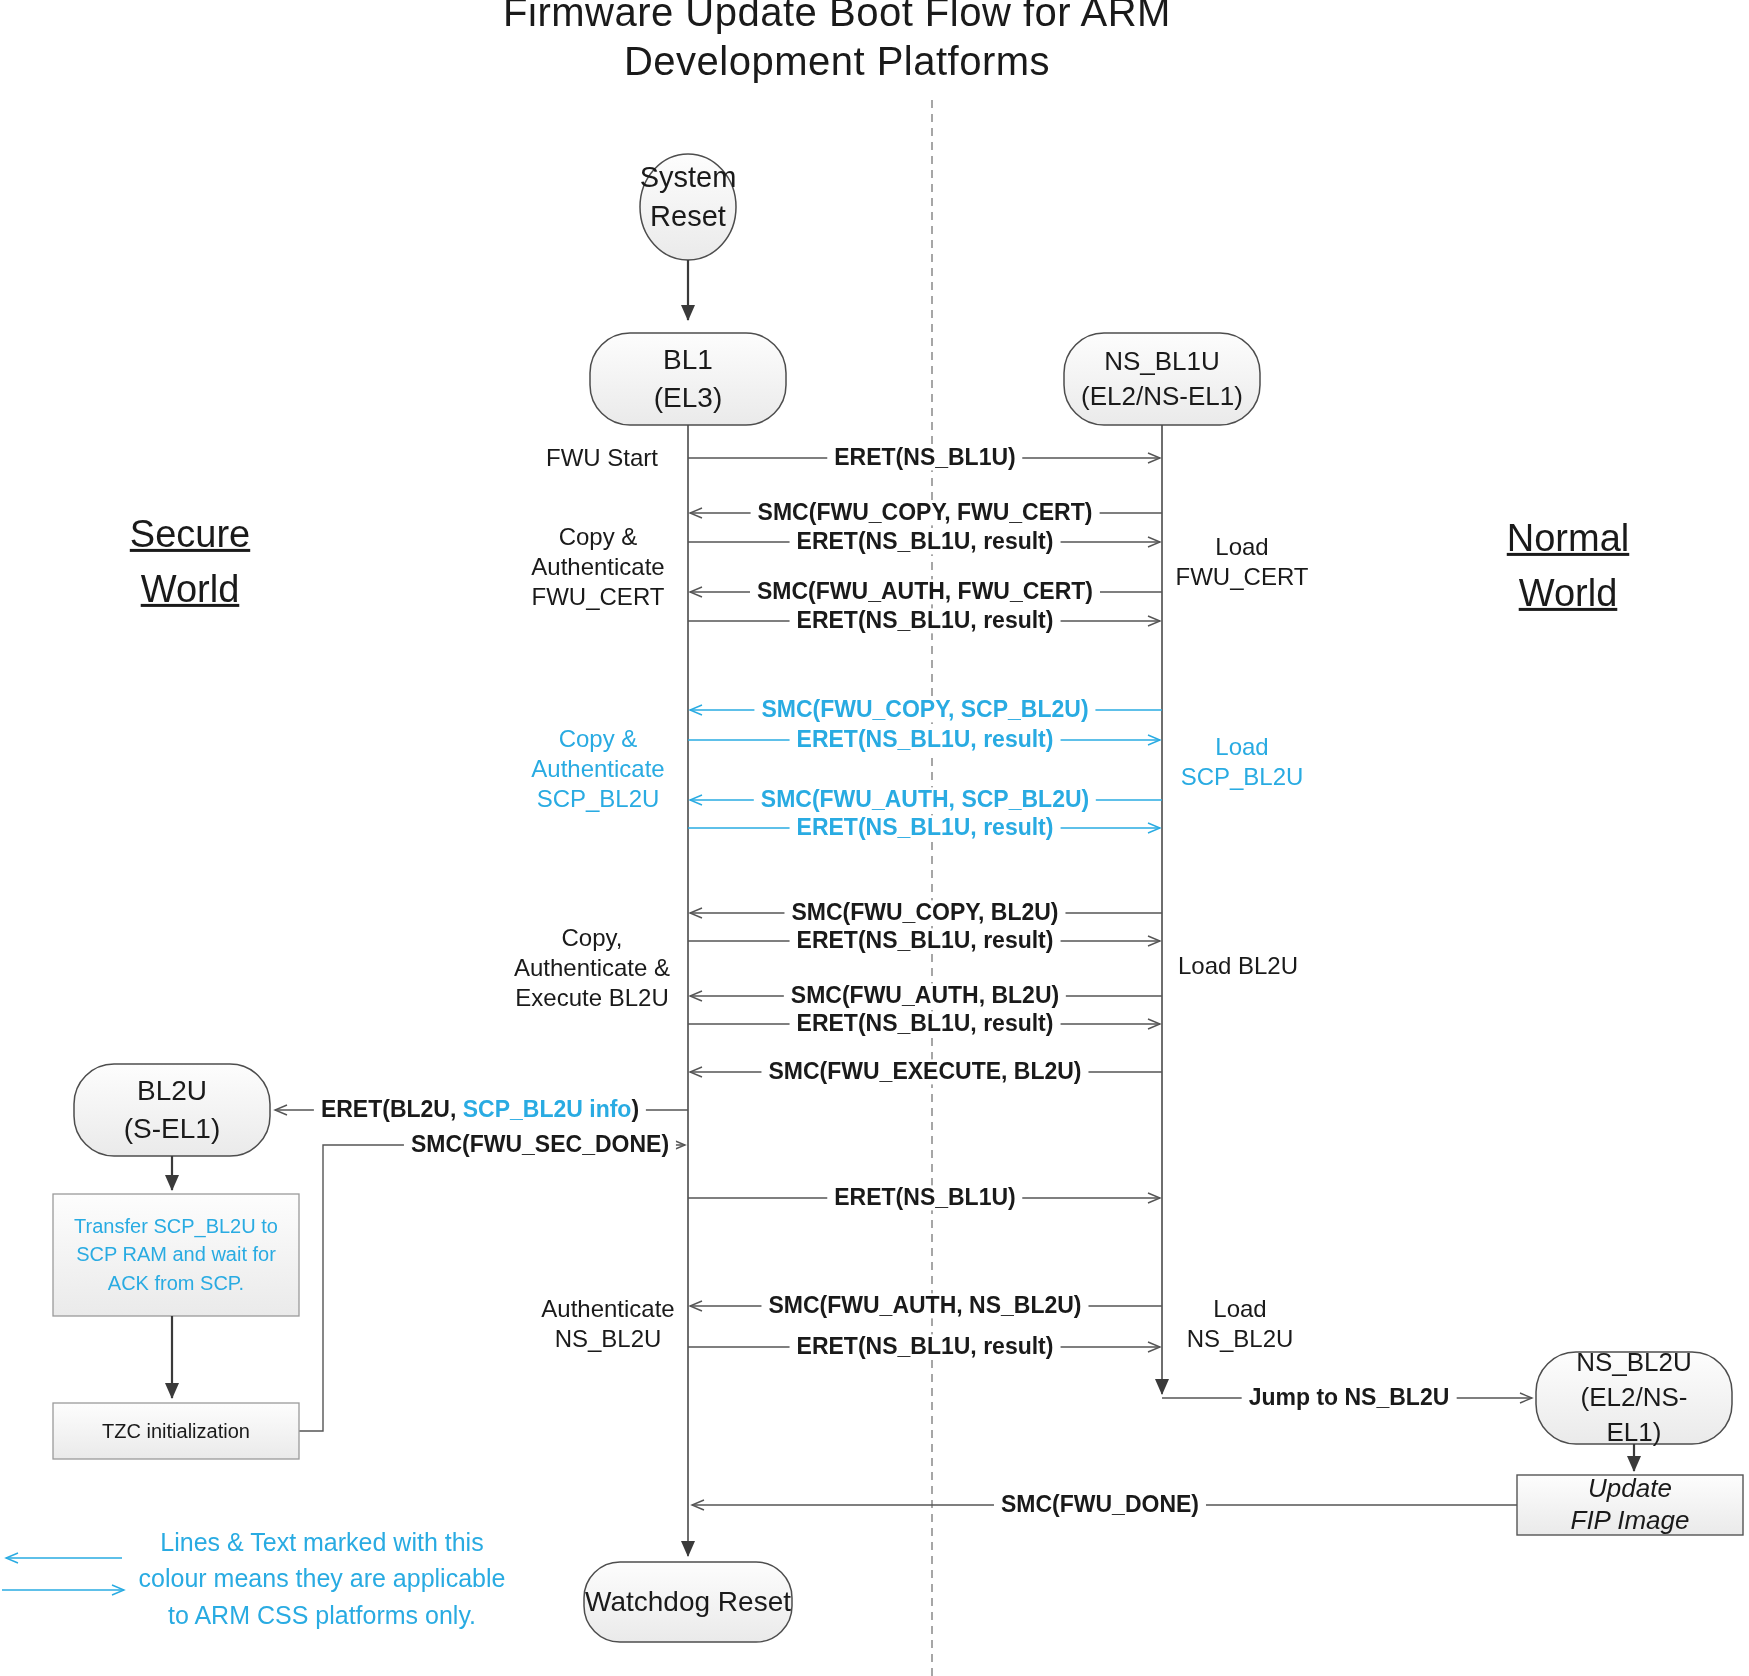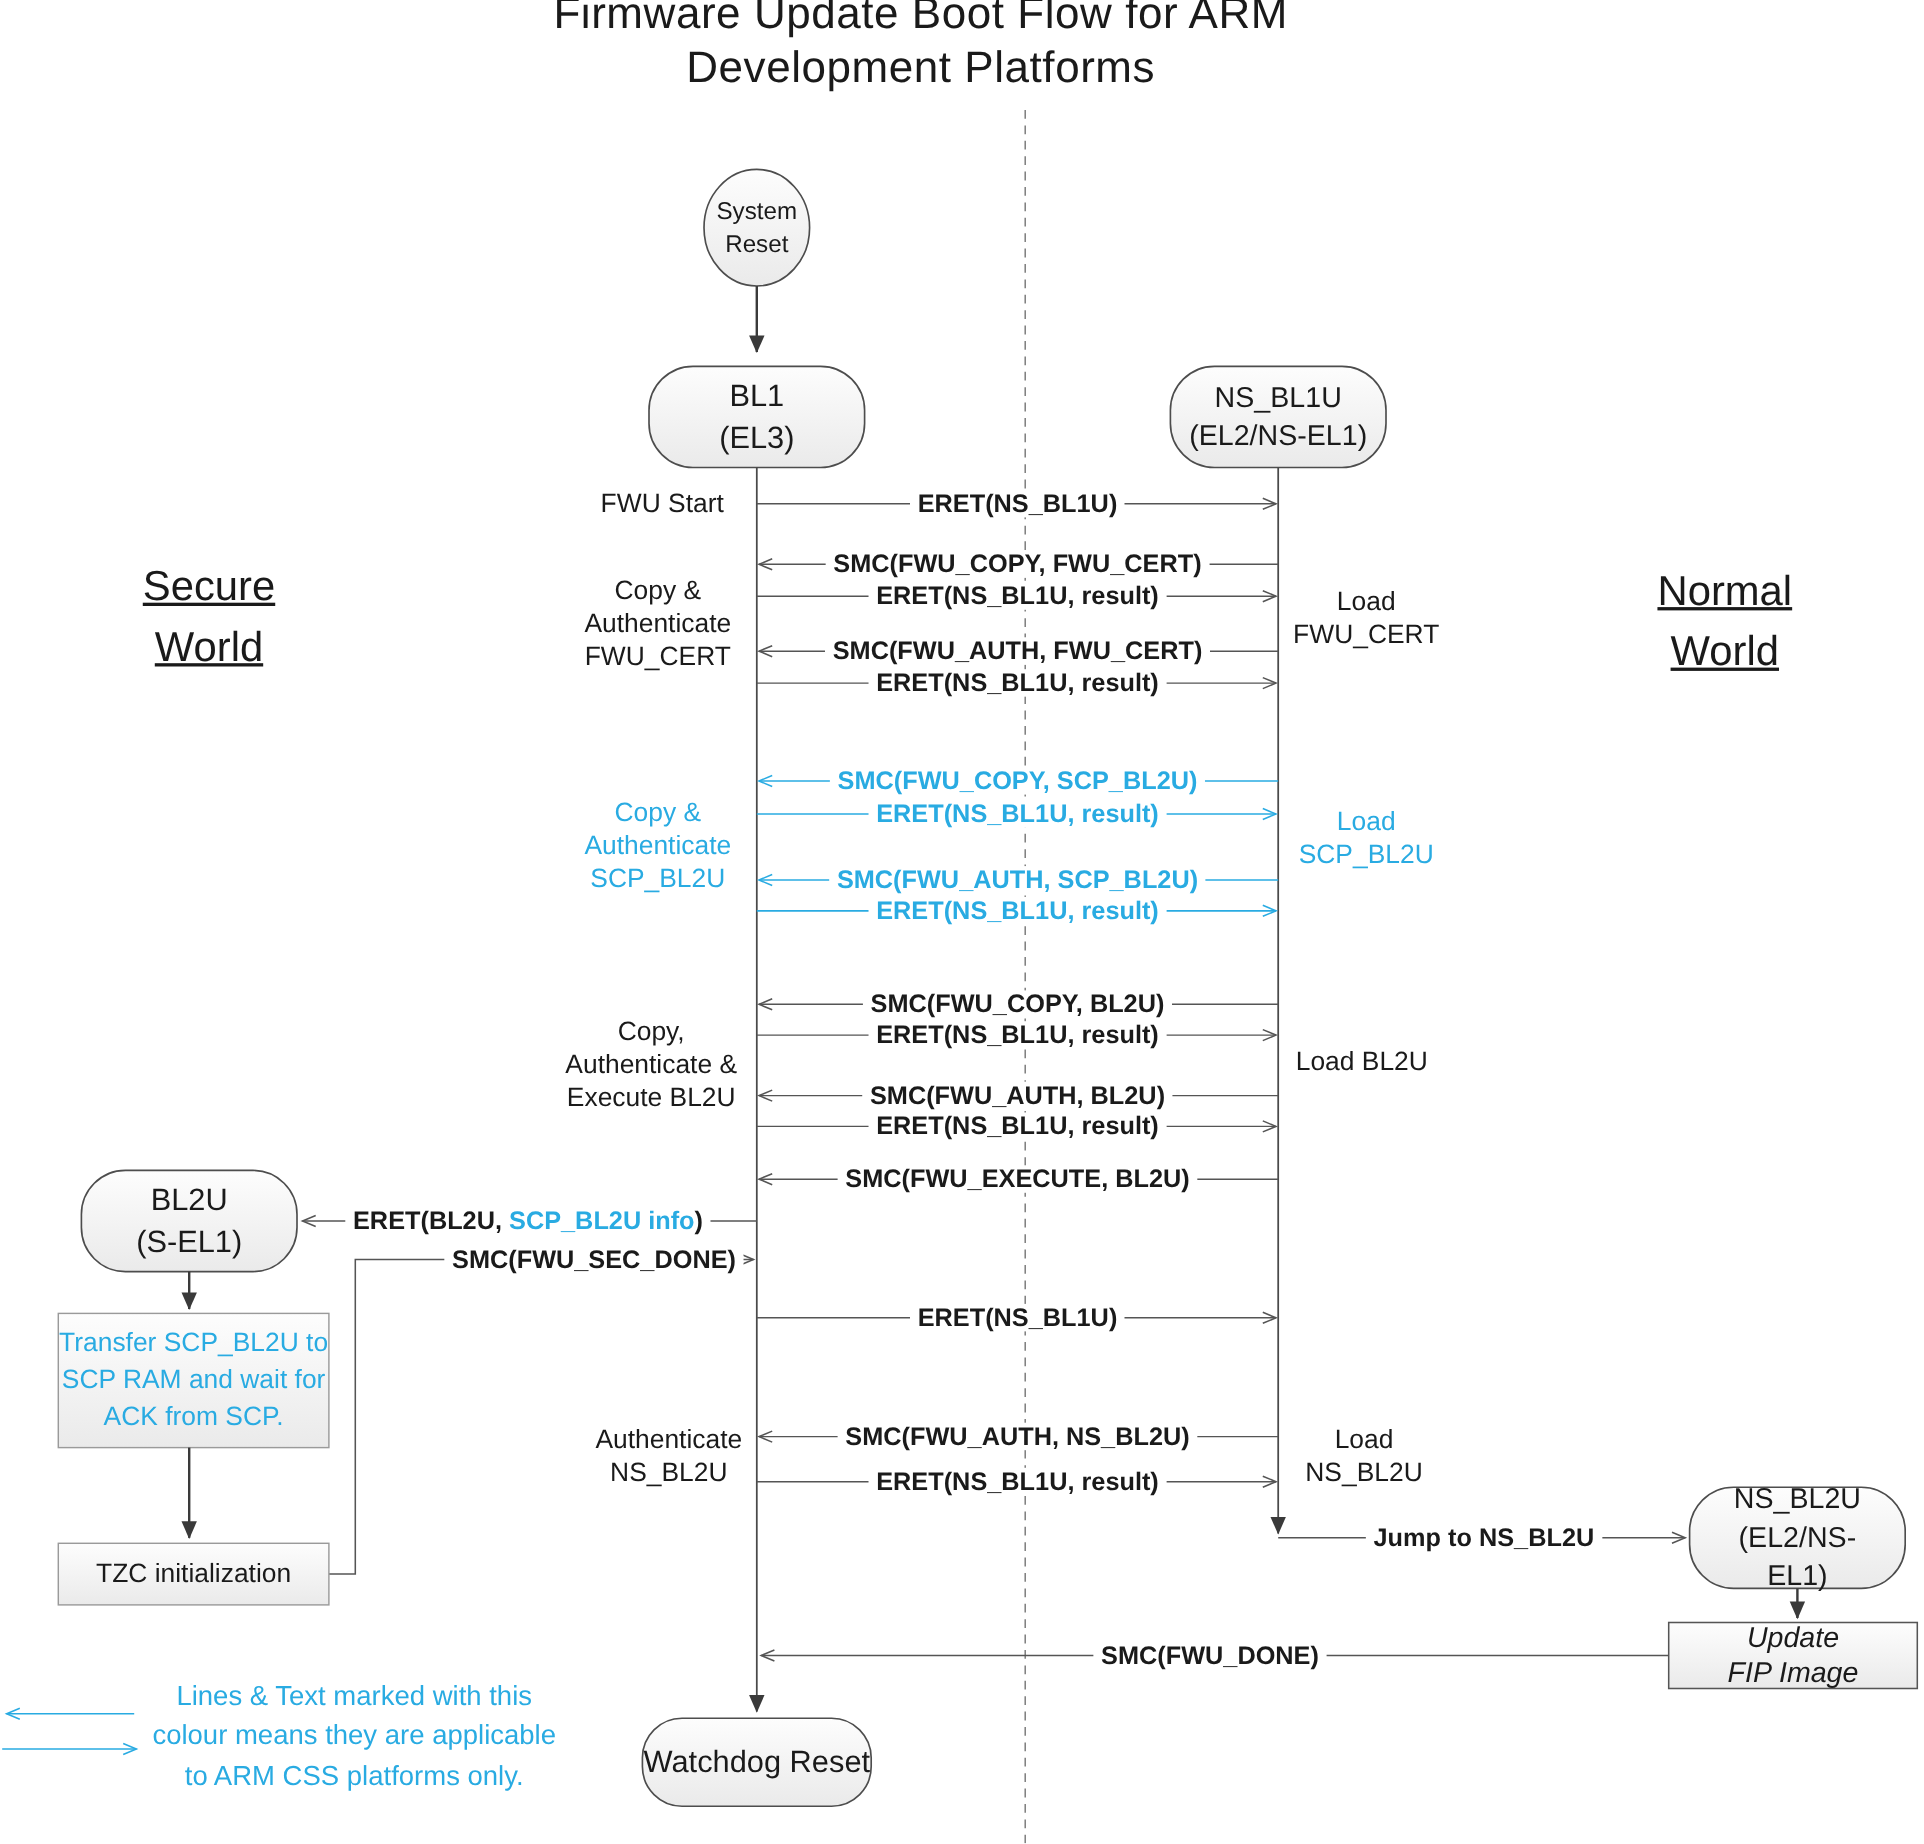--- a/index.html
+++ b/index.html
@@ -10,21 +10,21 @@
   svg.layer{position:absolute;left:0;top:0;}
   .lbl{position:absolute;transform:translate(-50%,-50%);text-align:center;
        white-space:pre-line;line-height:1.22;}
   .title{font-size:40px;letter-spacing:0.5px;}
   .world{font-size:38px;line-height:1.45;text-decoration:underline;}
   .nodelbl{font-size:28px;line-height:1.35;}
   .nodelbl.small{font-size:26px;}
   .msg{font-size:23px;background:#fff;padding:0 7px;line-height:1.1;white-space:nowrap;font-weight:bold;}
   .ann{font-size:24px;line-height:1.24;}
   .blue{color:#29ABE2;}
-  .boxlbl{font-size:24px;line-height:1.42;}
+  .boxlbl{font-size:20px;line-height:1.42;}
   .fip{font-size:26px;font-style:italic;}
   .legendtxt{font-size:25px;line-height:1.45;}
 </style>
 </head>
 <body>
 
 <div class="canvas">
 
   <svg class="layer" width="1749" height="1676" viewBox="0 0 1749 1676">
     <defs>
@@ -97,21 +97,21 @@
     <line x1="2" y1="1590" x2="124" y2="1590" stroke="#29ABE2" stroke-width="1.4" marker-end="url(#mOpenBlue)"></line>
   </svg>
 
   <div class="lbl title" style="left:837px;top:37px">Firmware Update Boot Flow for ARM Development Platforms</div>
 
   <div class="lbl world" style="left:190px;top:562px">Secure
 World</div>
   <div class="lbl world" style="left:1568px;top:566px">Normal
 World</div>
 
-  <div class="lbl nodelbl" style="left:688px;top:207px;font-size:22px">System
+  <div class="lbl nodelbl" style="left:688px;top:197px;font-size:29px">System
 Reset</div>
   <div class="lbl nodelbl" style="left:688px;top:379px">BL1
 (EL3)</div>
   <div class="lbl nodelbl small" style="left:1162px;top:379px">NS_BL1U
 (EL2/NS-EL1)</div>
   <div class="lbl nodelbl" style="left:172px;top:1110px">BL2U
 (S-EL1)</div>
   <div class="lbl nodelbl small" style="left:1634px;top:1398px">NS_BL2U
 (EL2/NS-EL1)</div>
   <div class="lbl nodelbl" style="left:688px;top:1602px">Watchdog Reset</div>

